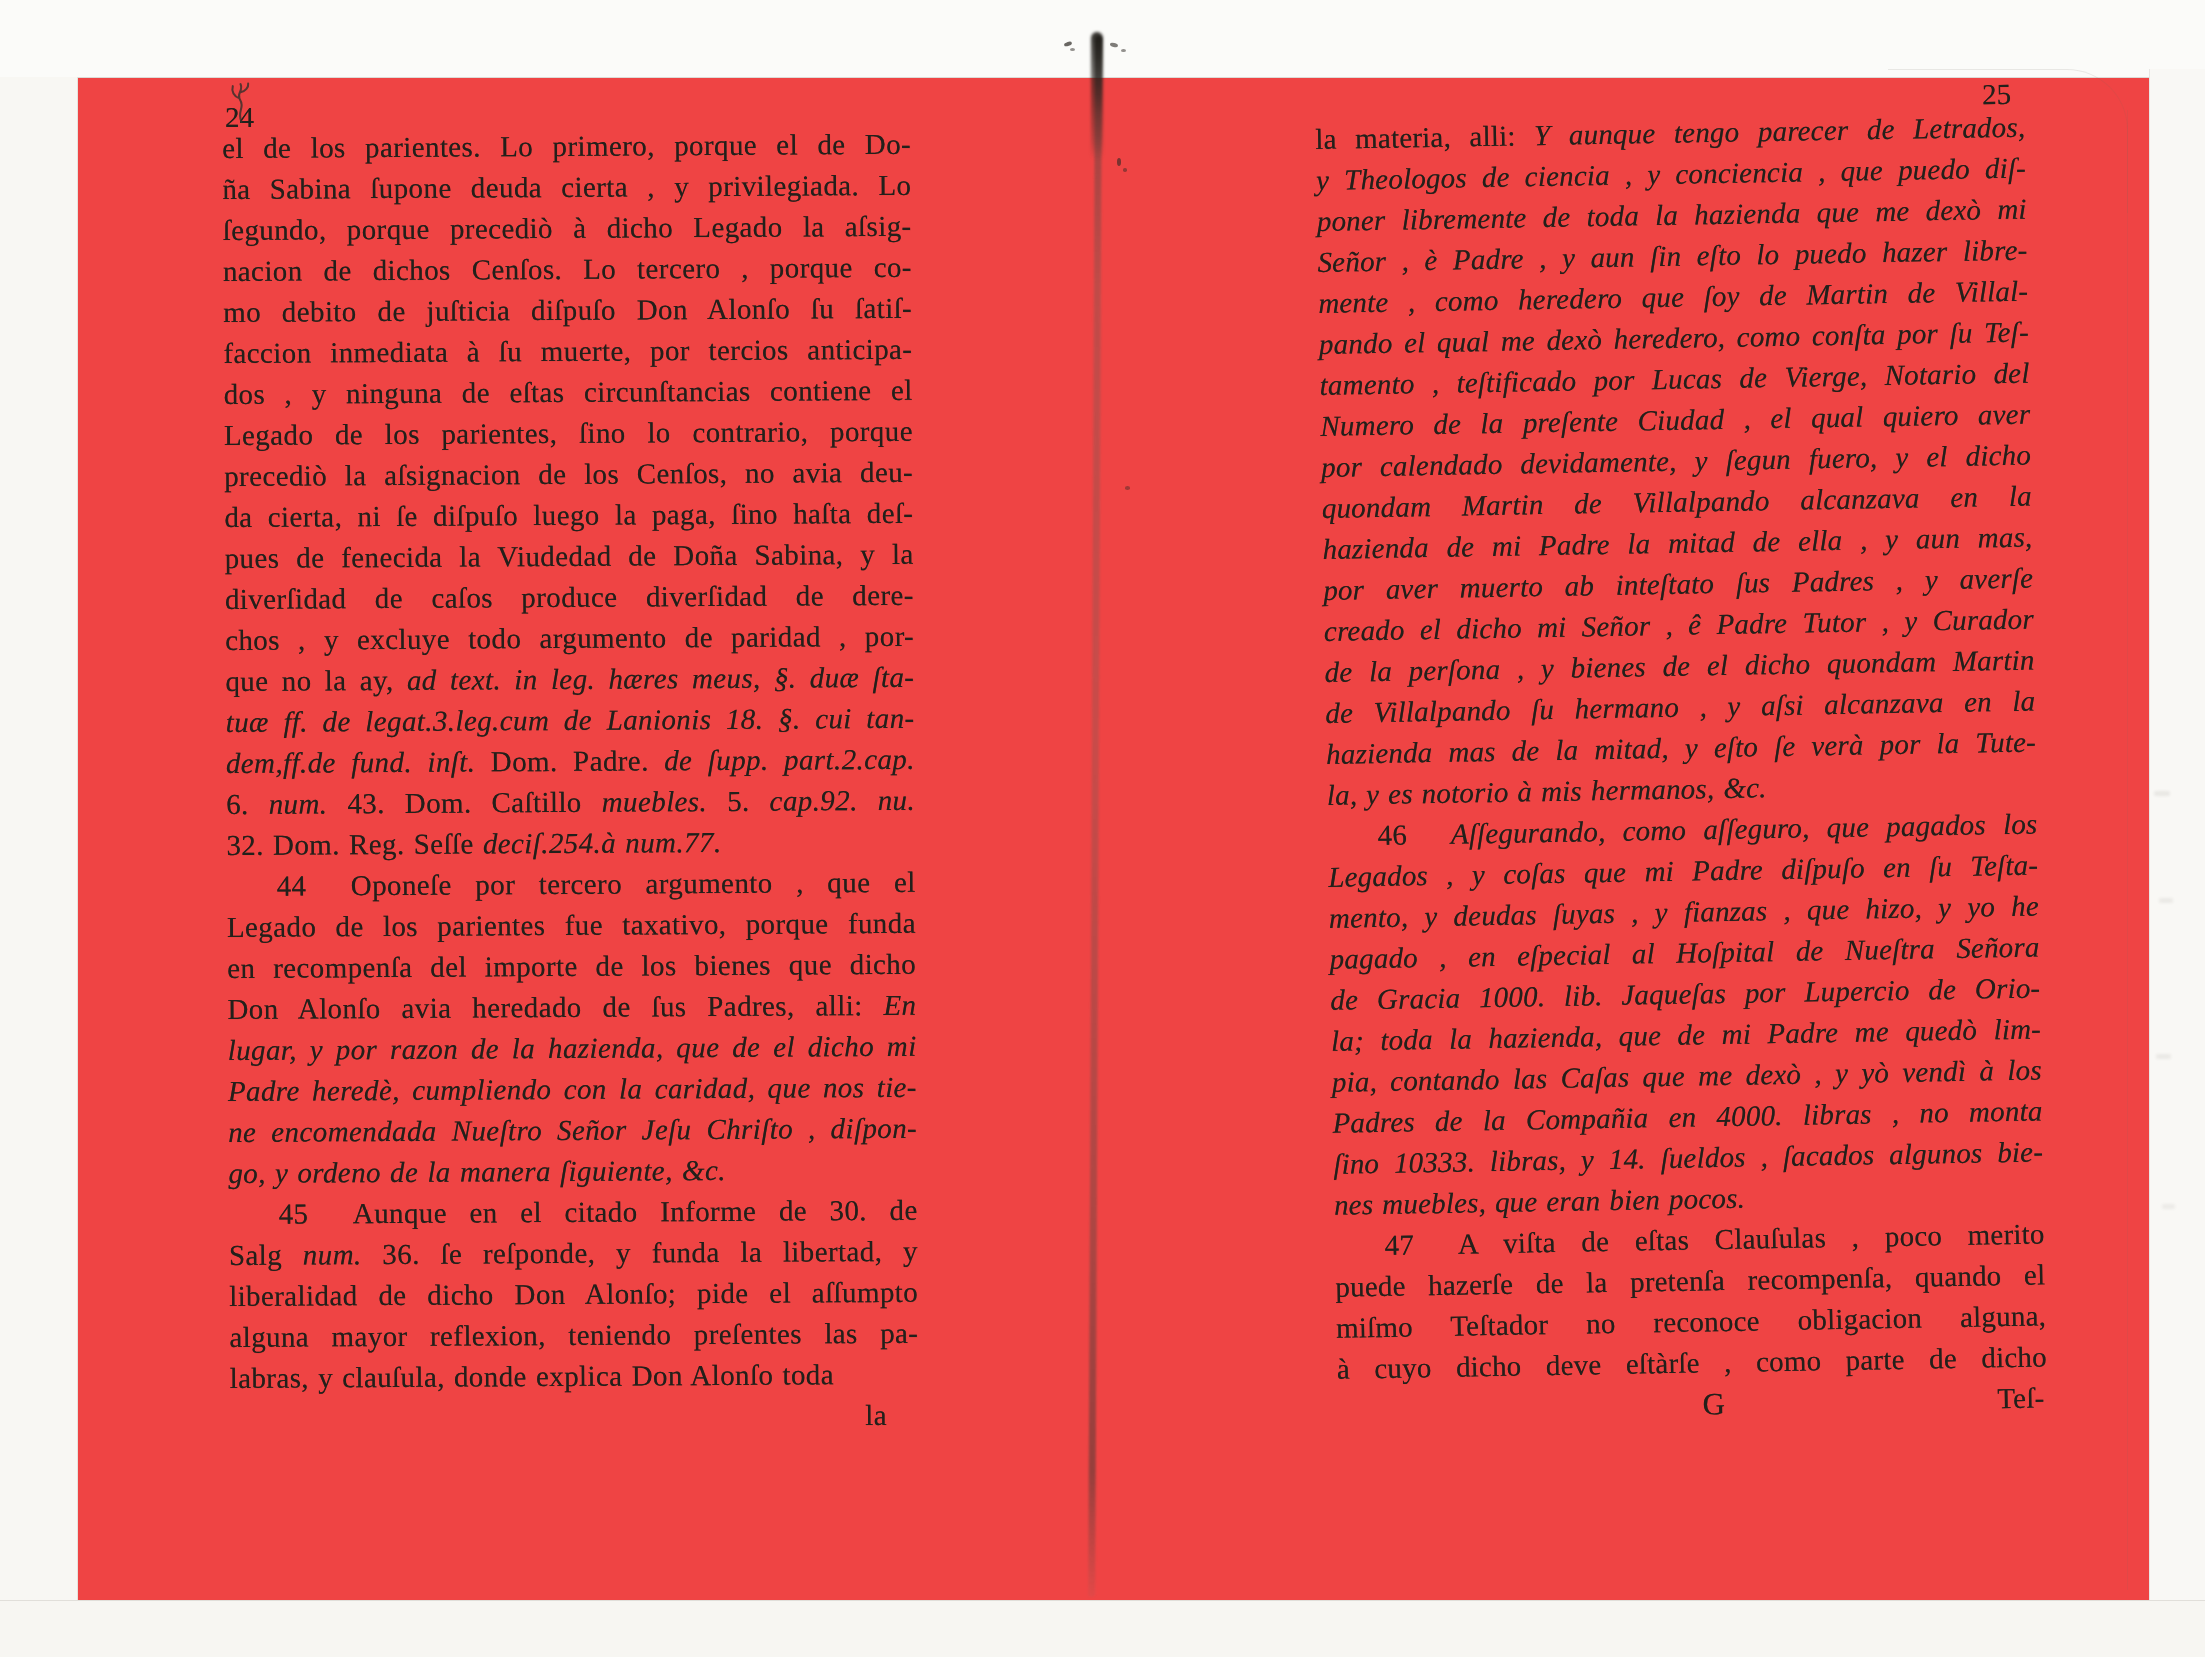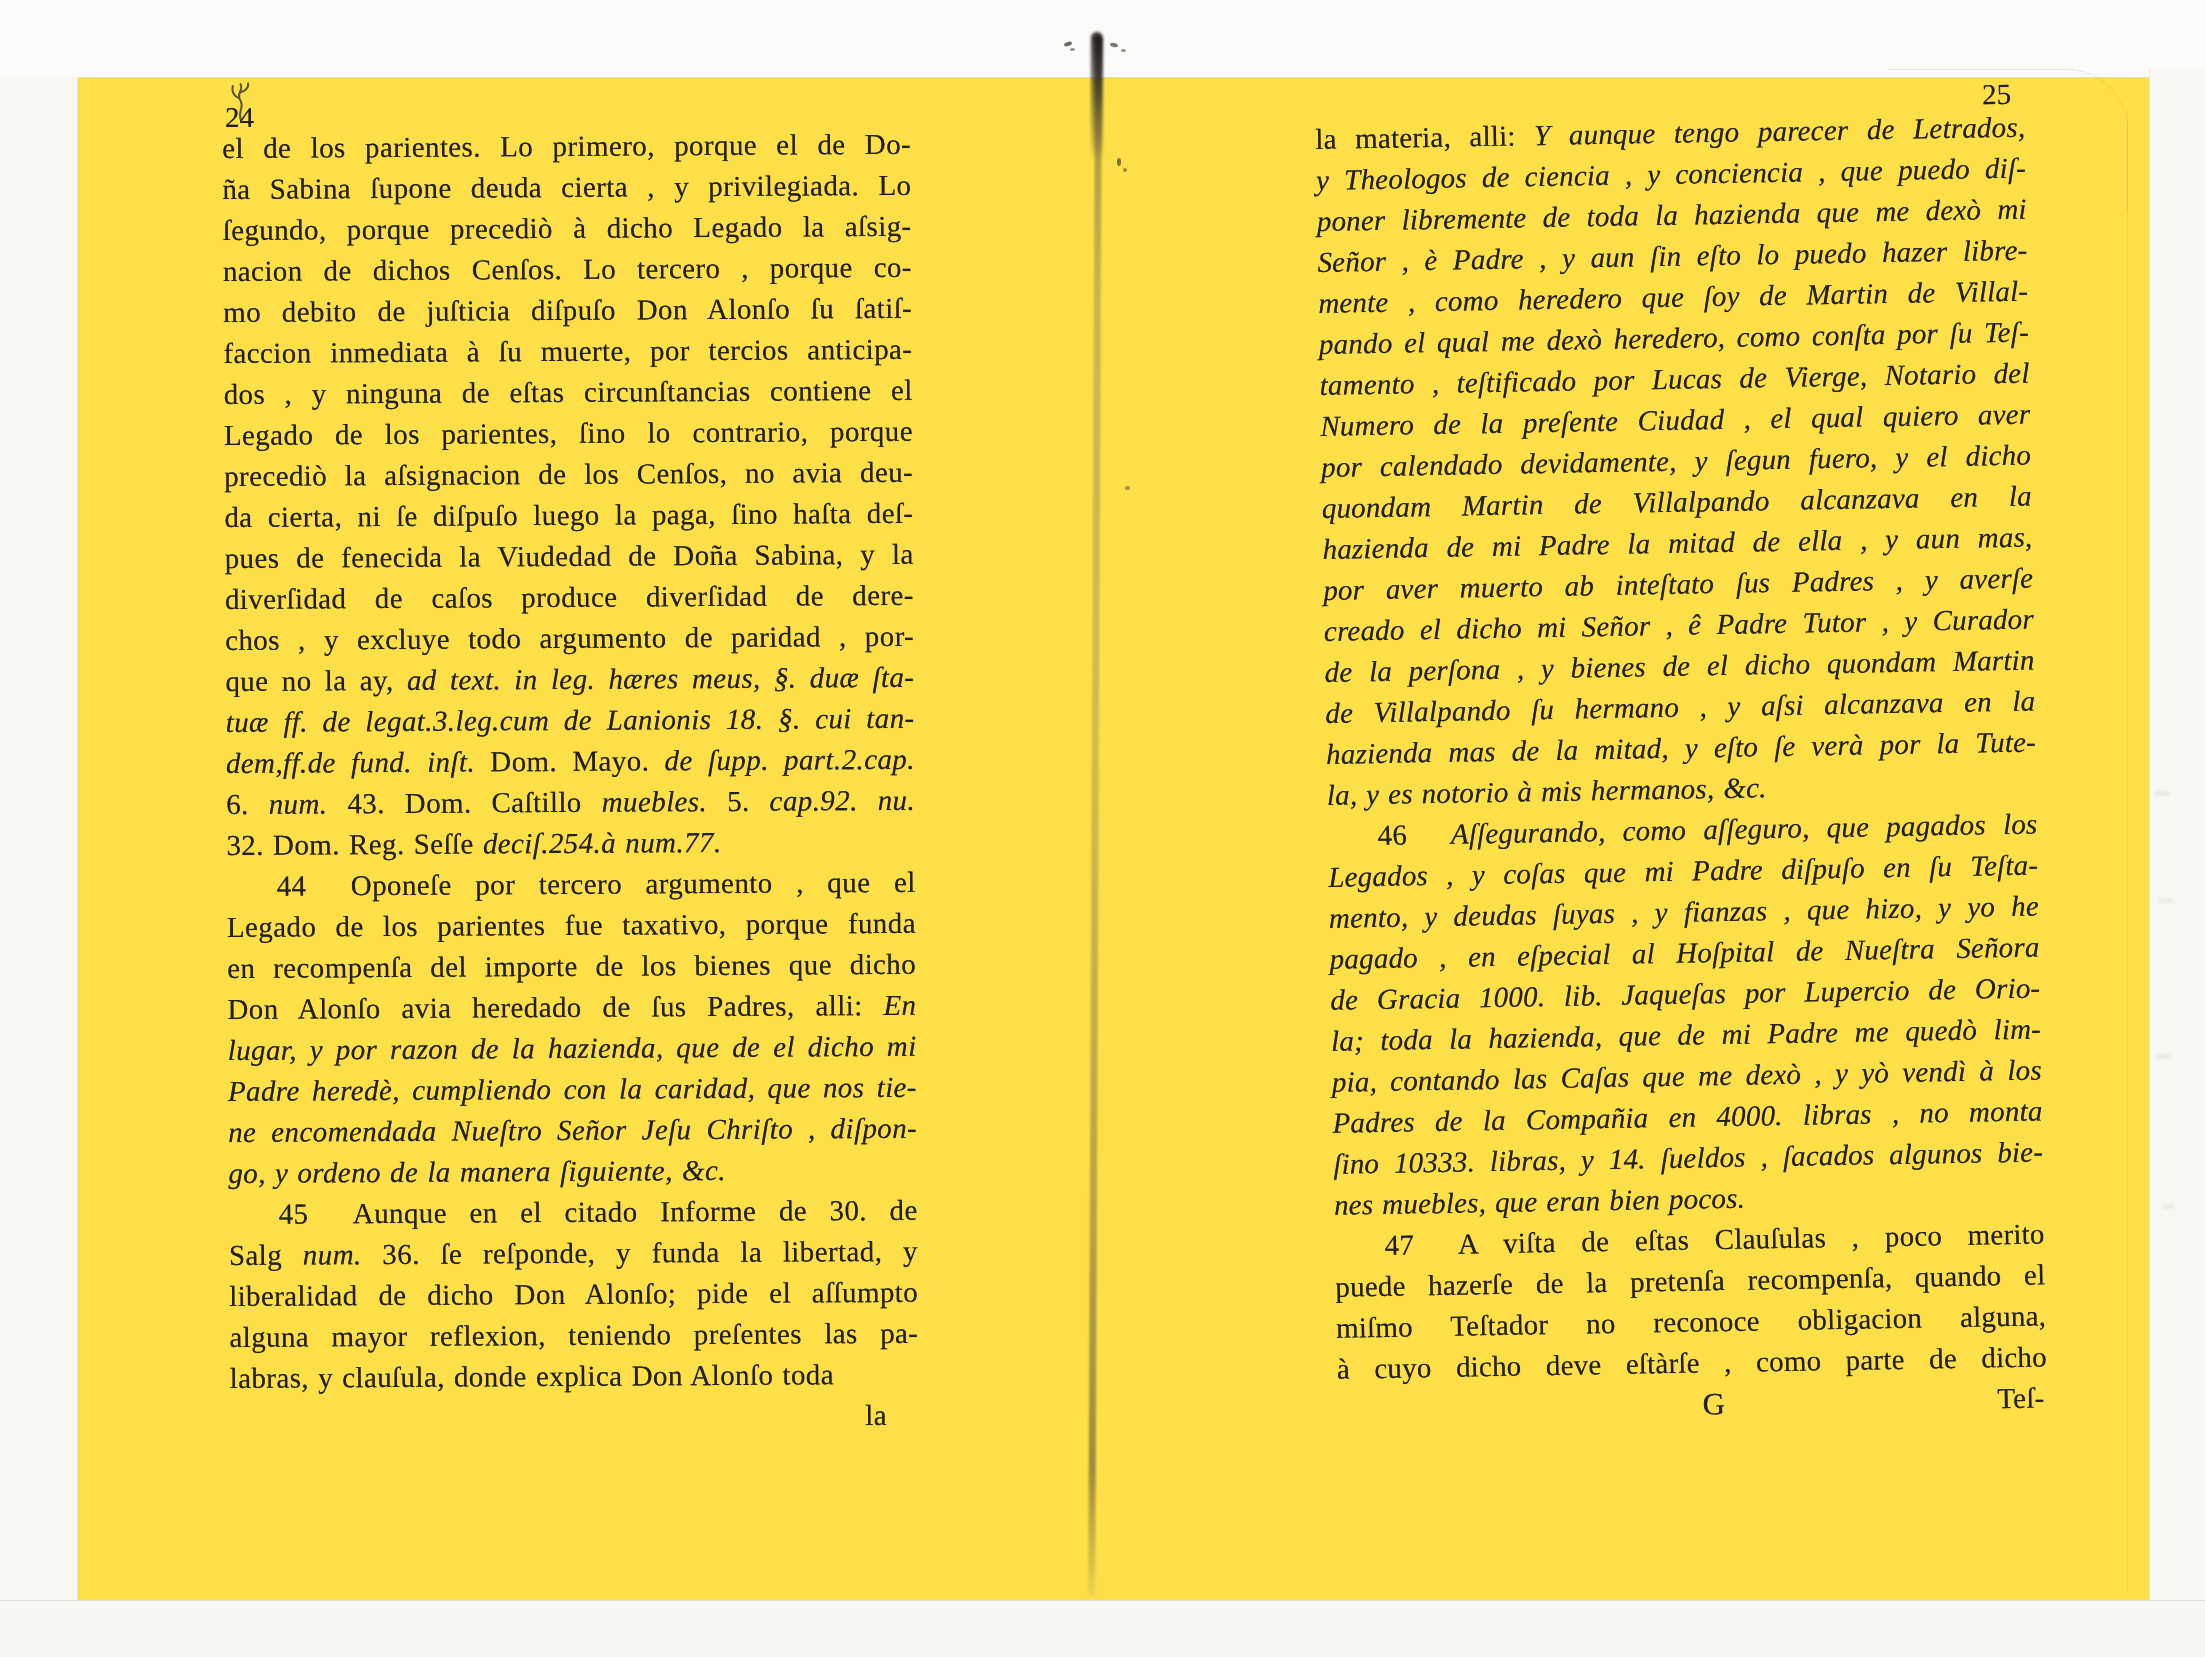--- a/index.html
+++ b/index.html
@@ -1,20 +1,20 @@
 <!DOCTYPE html>
 <html style="font-size:8.2px"><head>
 <meta charset="utf-8">
 <style>
   html,body{margin:0;padding:0;}
   body{background:#e9e8e4;}
   .stage{
     position:relative; width:2205px; height:1657px; overflow:hidden;
     background:radial-gradient(ellipse at 48% 42%, #f4f3ef 55%, #f0efeа 100%);
-    background-color:#fde047;
+    background-color:#ef4444;
     font-family:"Liberation Serif", serif;
     color:#23201b;
   }
   
   .strip-top{position:absolute;left:0;top:0;width:2205px;height:77px;background:#fbfbf9;border-bottom:0.5px solid rgba(110,105,95,0.22);}
   .strip-left{position:absolute;left:0;top:77px;width:77px;height:1524px;background:#f8f7f3;border-right:0.5px solid rgba(110,105,95,0.14);}
   .strip-right{position:absolute;left:2149px;top:69px;width:56px;height:1531px;background:#f9f8f5;border-left:0.5px solid rgba(110,105,95,0.12);}
   .edge-right-inner{position:absolute;left:2127px;top:110px;width:1px;height:1480px;background:rgba(110,105,95,0.10);}
   .strip-bottom{position:absolute;left:0;top:1600px;width:2205px;height:58px;background:#f7f6f2;border-top:0.5px solid rgba(110,105,95,0.16);}
   .corner-tr{position:absolute;left:1888px;top:69px;width:239px;height:143px;
@@ -82,21 +82,21 @@
       <div class="line j"><span class="ro">faccion inmediata à ſu muerte, por tercios anticipa-</span></div>
       <div class="line j"><span class="ro">dos , y ninguna de eſtas circunſtancias contiene el</span></div>
       <div class="line j"><span class="ro">Legado de los parientes, ſino lo contrario, porque</span></div>
       <div class="line j"><span class="ro">precediò la aſsignacion de los Cenſos, no avia deu-</span></div>
       <div class="line j"><span class="ro">da cierta, ni ſe diſpuſo luego la paga, ſino haſta deſ-</span></div>
       <div class="line j"><span class="ro">pues de fenecida la Viudedad de Doña Sabina, y la</span></div>
       <div class="line j"><span class="ro">diverſidad de caſos produce diverſidad de dere-</span></div>
       <div class="line j"><span class="ro">chos , y excluye todo argumento de paridad , por-</span></div>
       <div class="line j"><span class="ro">que no la ay, </span><span class="it">ad text. in leg. hæres meus, §. duæ ſta-</span></div>
       <div class="line j"><span class="it">tuæ ff. de legat.3.leg.cum de Lanionis 18. §. cui tan-</span></div>
-      <div class="line j"><span class="it">dem,ff.de fund. inſt. </span><span class="ro">Dom. Mayo. </span><span class="it">de ſupp. part.2.cap.</span></div>
+      <div class="line j"><span class="it">dem,ff.de fund. inſt. </span><span class="ro">Dom. Padre. </span><span class="it">de ſupp. part.2.cap.</span></div>
       <div class="line j"><span class="ro">6. </span><span class="it">num. </span><span class="ro">43. Dom. Caſtillo </span><span class="it">muebles. </span><span class="ro">5. </span><span class="it">cap.92. nu.</span></div>
       <div class="line"><span class="ro">32. Dom. Reg. Seſſe </span><span class="it">deciſ.254.à num.77.</span></div>
       <div class="line j ind"><span class="ro">44  Oponeſe por tercero argumento , que el</span></div>
       <div class="line j"><span class="ro">Legado de los parientes fue taxativo, porque funda</span></div>
       <div class="line j"><span class="ro">en recompenſa del importe de los bienes que dicho</span></div>
       <div class="line j"><span class="ro">Don Alonſo avia heredado de ſus Padres, alli: </span><span class="it">En</span></div>
       <div class="line j"><span class="it">lugar, y por razon de la hazienda, que de el dicho mi</span></div>
       <div class="line j"><span class="it">Padre heredè, cumpliendo con la caridad, que nos tie-</span></div>
       <div class="line j"><span class="it">ne encomendada Nueſtro Señor Jeſu Chriſto , diſpon-</span></div>
       <div class="line"><span class="it">go, y ordeno de la manera ſiguiente, &amp;c.</span></div>

